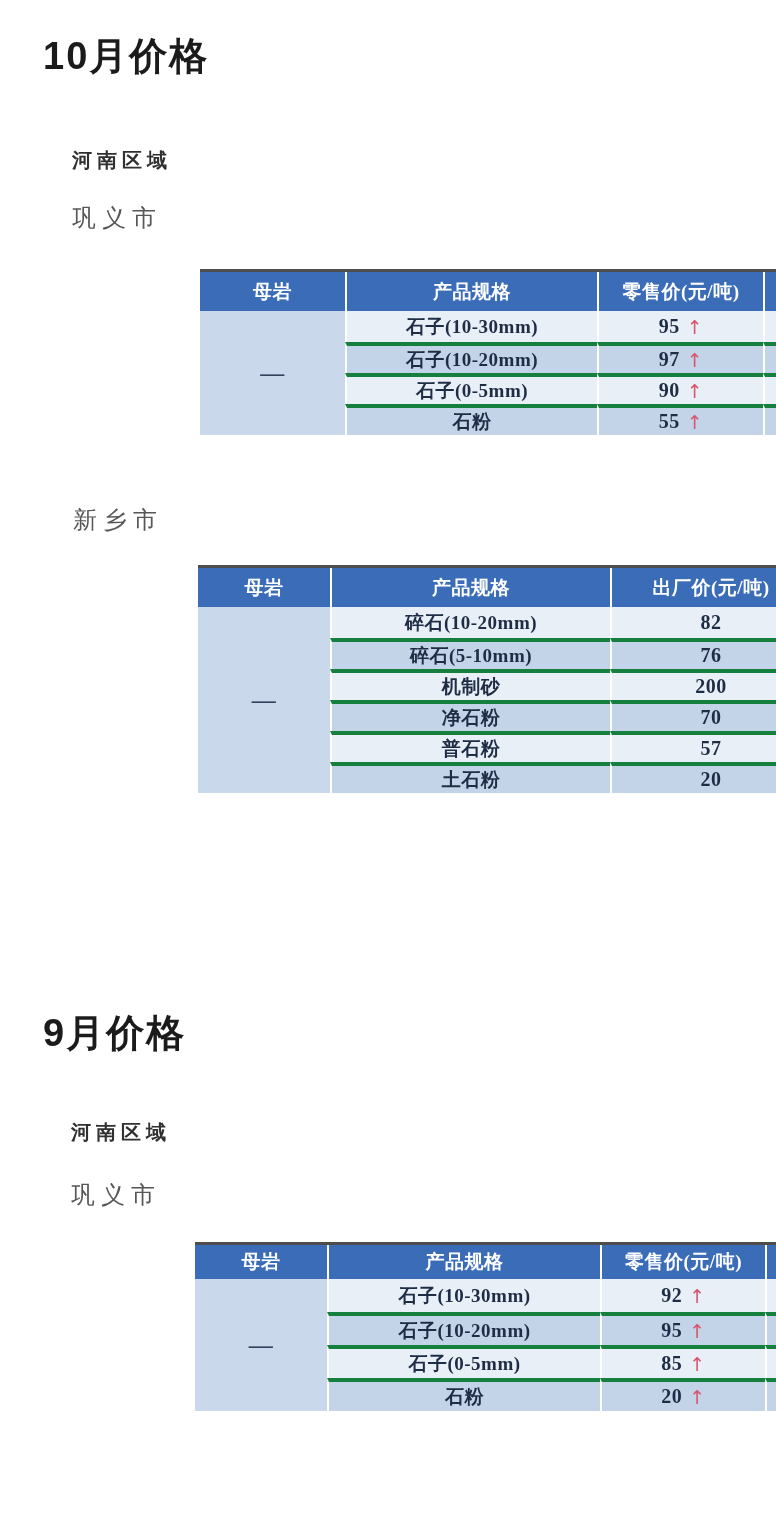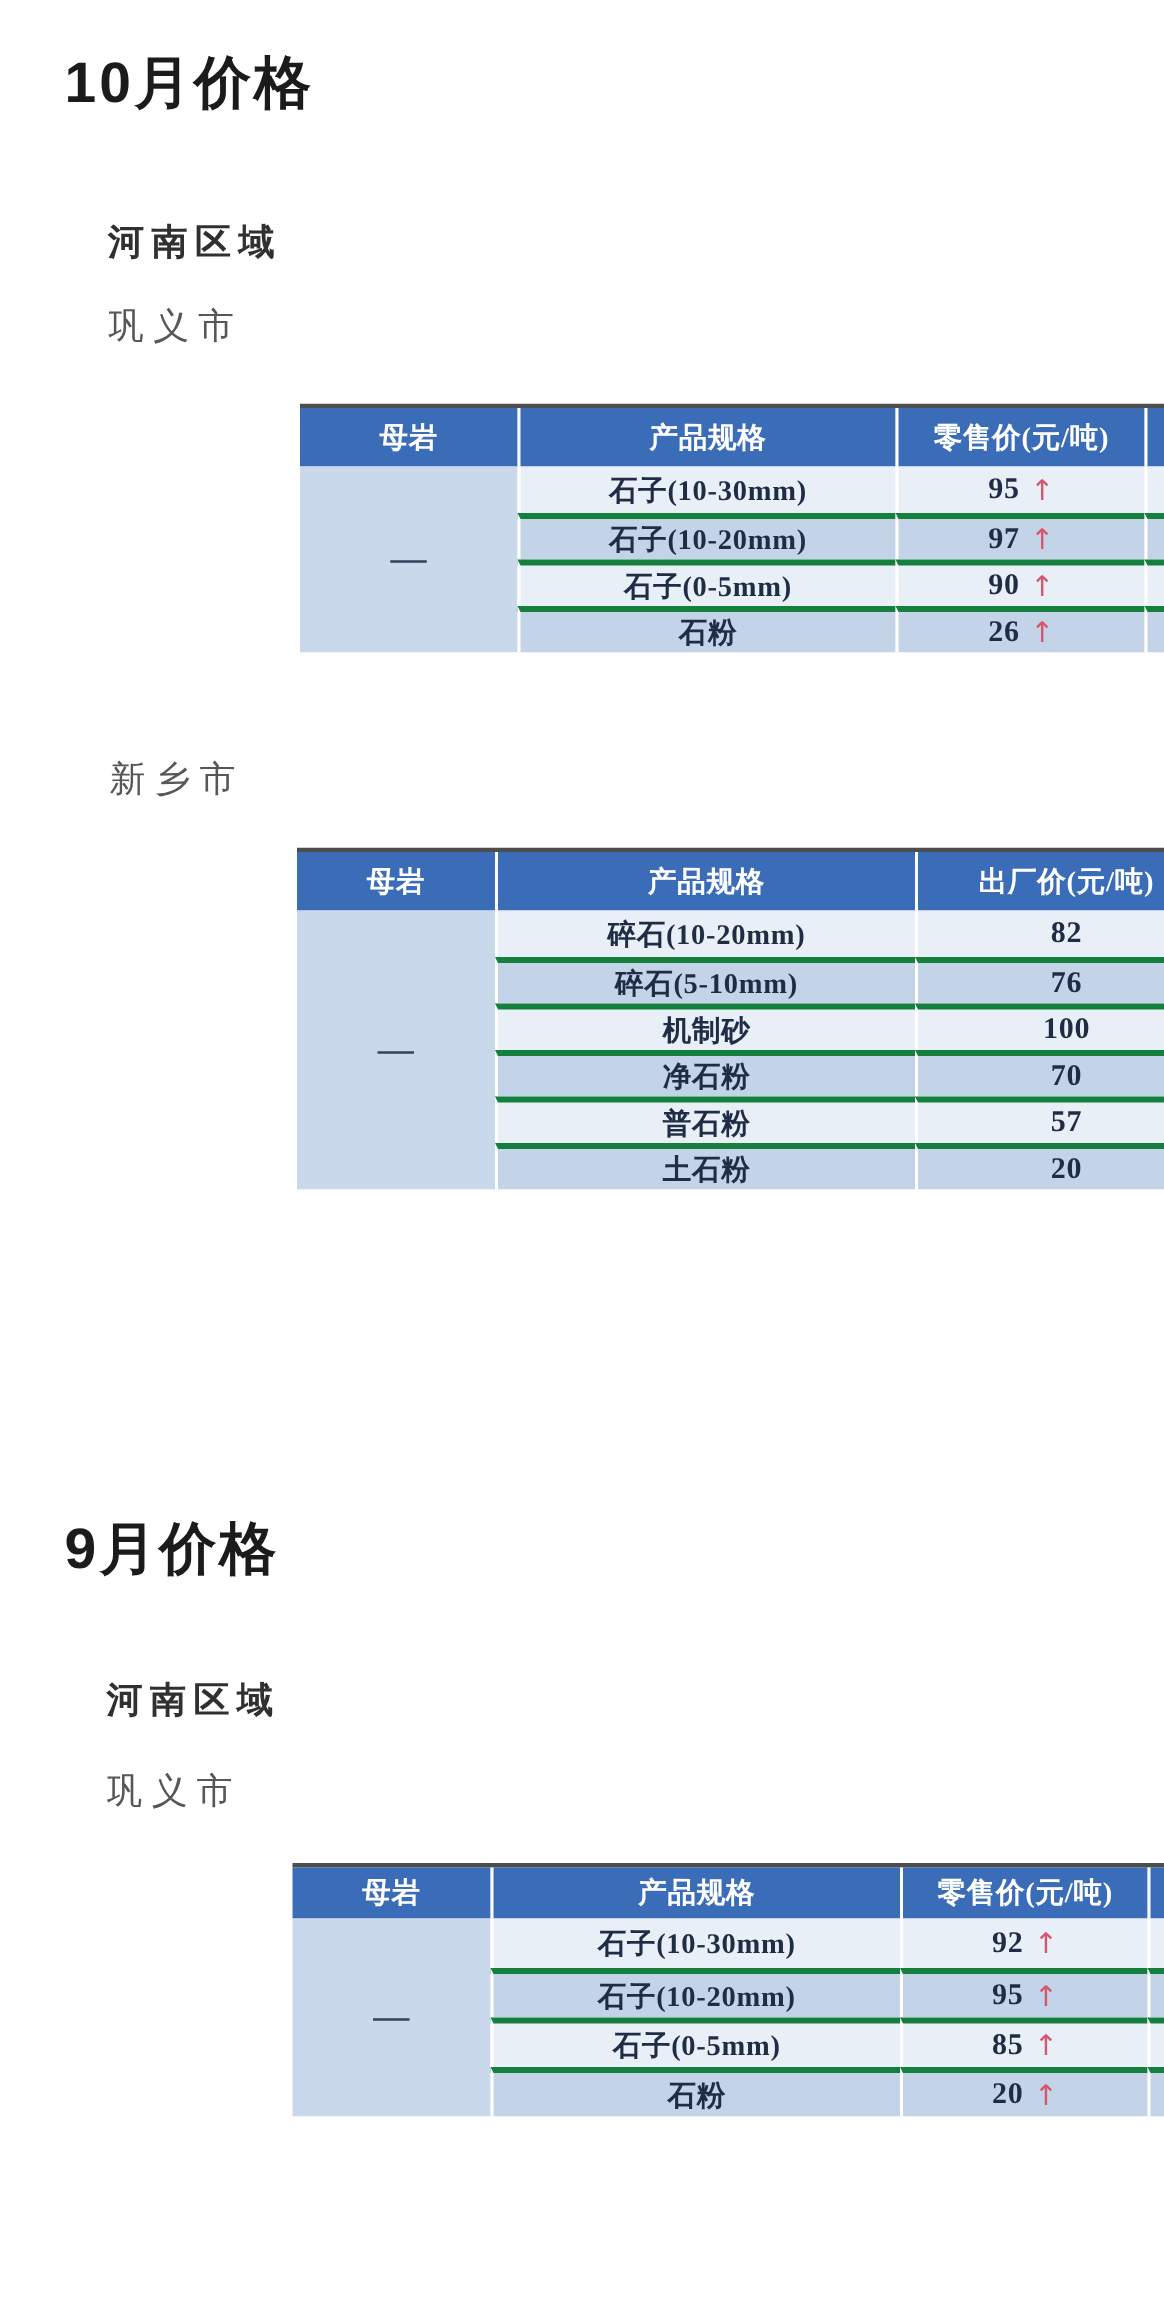--- a/index.html
+++ b/index.html
@@ -18,21 +18,21 @@
     font-size: 38px;
     font-weight: 700;
     color: #1b1b1b;
     letter-spacing: 2px;
     line-height: 1;
     white-space: nowrap;
   }
   .region-label {
     position: absolute;
     font-family: "Liberation Serif", "DejaVu Serif", serif;
-    font-size: 24px;
+    font-size: 20px;
     font-weight: 700;
     color: #303030;
     letter-spacing: 5px;
     line-height: 1;
     white-space: nowrap;
   }
   .city-label {
     position: absolute;
     font-family: "Liberation Serif", "DejaVu Serif", serif;
     font-size: 24px;
@@ -127,21 +127,21 @@
 
       <div class="cell light bl bt">石子(0-5mm)</div>
       <div class="cell light bl bt">
           <span class="price-num">90</span>
           <span class="arrow">↑</span>
         </div>
       <div class="cell light bl bt"></div>
 
       <div class="cell dark bl bt">石粉</div>
       <div class="cell dark bl bt">
-          <span class="price-num">26</span>
+          <span class="price-num">55</span>
           <span class="arrow">↑</span>
         </div>
       <div class="cell dark bl bt"></div>
     </div>
   </div>
 
   <div class="city-label" style="left:73px; top:508px;">新乡市</div>
 
   <div class="table-clip" style="top:565px;">
     <div class="ptable t2">
@@ -158,21 +158,21 @@
         </div>
 
       <div class="cell dark bl bt">碎石(5-10mm)</div>
       <div class="cell dark bl bt">
           <span class="price-num">76</span>
           <span class="arrow"></span>
         </div>
 
       <div class="cell light bl bt">机制砂</div>
       <div class="cell light bl bt">
-          <span class="price-num">100</span>
+          <span class="price-num">200</span>
           <span class="arrow"></span>
         </div>
 
       <div class="cell dark bl bt">净石粉</div>
       <div class="cell dark bl bt">
           <span class="price-num">70</span>
           <span class="arrow"></span>
         </div>
 
       <div class="cell light bl bt">普石粉</div>

